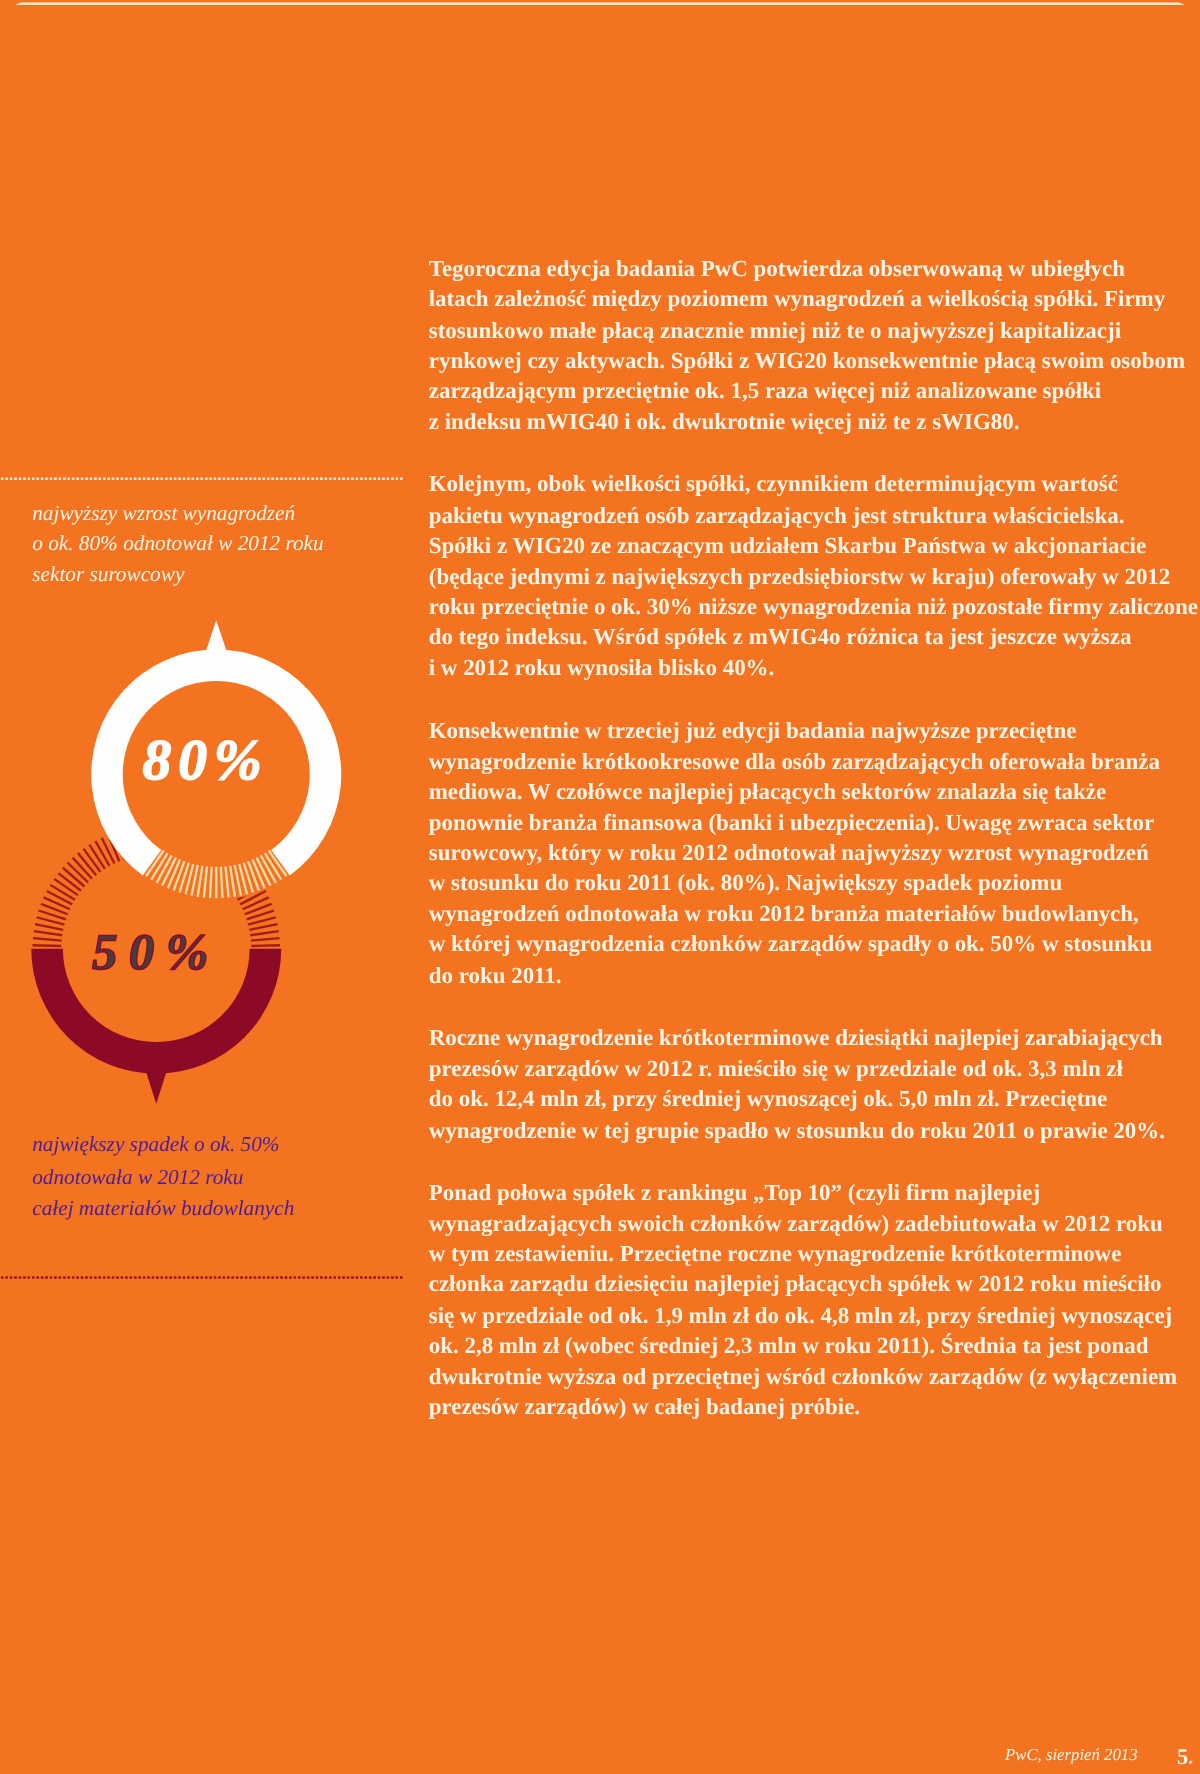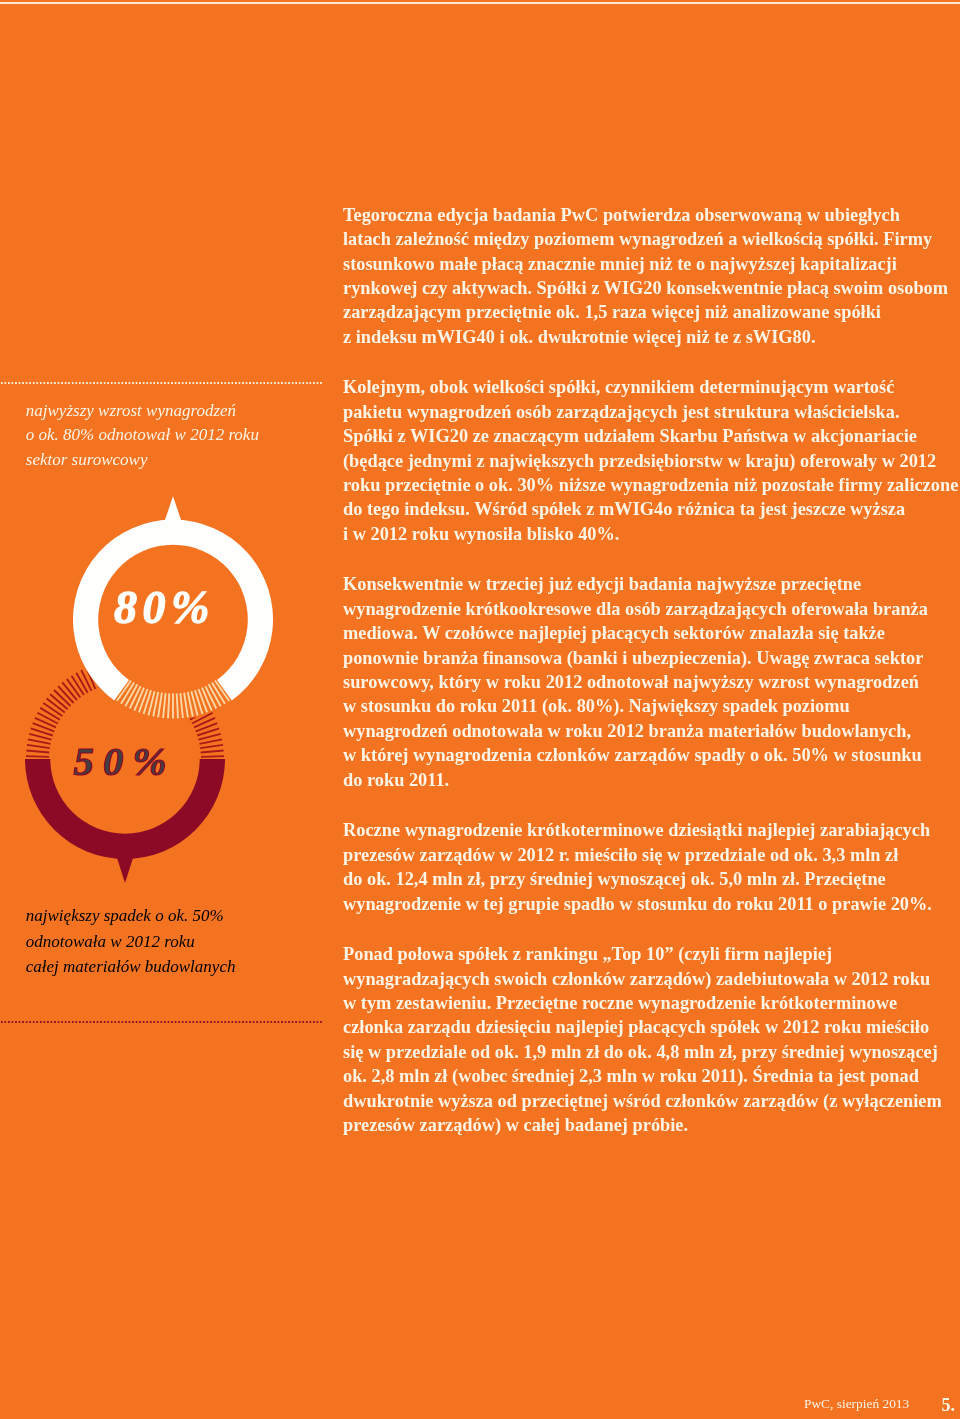--- a/index.html
+++ b/index.html
@@ -1,34 +1,34 @@
 <!DOCTYPE html>
 <html lang="pl"><head>
 <meta charset="utf-8">
 <title>PwC</title>
 <style>
   html,body{margin:0;padding:0;}
   body{width:960px;height:1419px;background:#f37321;overflow:hidden;
        font-family:"Liberation Serif",serif;}
-  .page{position:relative;width:960px;height:1419px;overflow:hidden;background:#f37321;}
+  .page{position:relative;width:960px;height:1419px;overflow:hidden;background:#f37321;border-radius:26px;}
   .topline{position:absolute;left:0;top:2px;width:960px;height:2px;background:#fcebd3;}
   .col-right{position:absolute;left:343px;top:202.8px;width:620px;}
   .para{color:#fdf4e6;font-weight:bold;font-size:18.35px;line-height:24.4px;margin:0 0 26.2px 0;}
   .para:last-child{margin-bottom:0;}
   .ln{display:block;white-space:nowrap;}
   .rule{position:absolute;left:0;height:2px;width:323px;}
   .rule-light{background-image:radial-gradient(circle at 50% 50%,#fcebd3 0.95px,rgba(252,235,211,0) 1.15px);
               background-size:3.55px 2px;background-repeat:repeat-x;}
   .rule-dark{background-image:radial-gradient(circle at 50% 50%,#941126 0.95px,rgba(148,17,38,0) 1.15px);
               background-size:3.55px 2px;background-repeat:repeat-x;}
   .side{position:absolute;left:25.8px;font-style:italic;font-size:17px;}
   .side .ln{display:block;white-space:nowrap;}
   .side-top{top:398.5px;color:#fdf4e6;line-height:24.7px;}
-  .side-bot{top:903.3px;color:#000000;line-height:25.2px;font-style:italic;}
-  .footer-text{position:absolute;left:804px;top:1395.5px;color:#fdf4e6;font-size:13.4px;text-align:right;}
+  .side-bot{top:903.3px;color:#4c1d95;line-height:25.2px;font-style:italic;}
+  .footer-text{position:absolute;left:804px;top:1395.5px;color:#fdf4e6;font-style:italic;font-size:13.4px;text-align:right;}
   .footer-num{position:absolute;left:941.5px;top:1394.5px;color:#fdf4e6;font-weight:bold;font-size:18px;}
   svg.graphic{position:absolute;left:0;top:480px;display:block;}
   .pct{position:absolute;font-style:italic;font-weight:bold;line-height:1;}
   .pct-top{left:114px;top:585px;font-size:46px;letter-spacing:5.5px;color:#fefefd;-webkit-text-stroke:1.3px #fefefd;}
   .pct-bot{left:73.5px;top:740.7px;font-size:41px;letter-spacing:9px;color:#404040;-webkit-text-stroke:1.2px #8c0a26;}
 </style>
 </head>
 <body>
 
 <div class="page">

